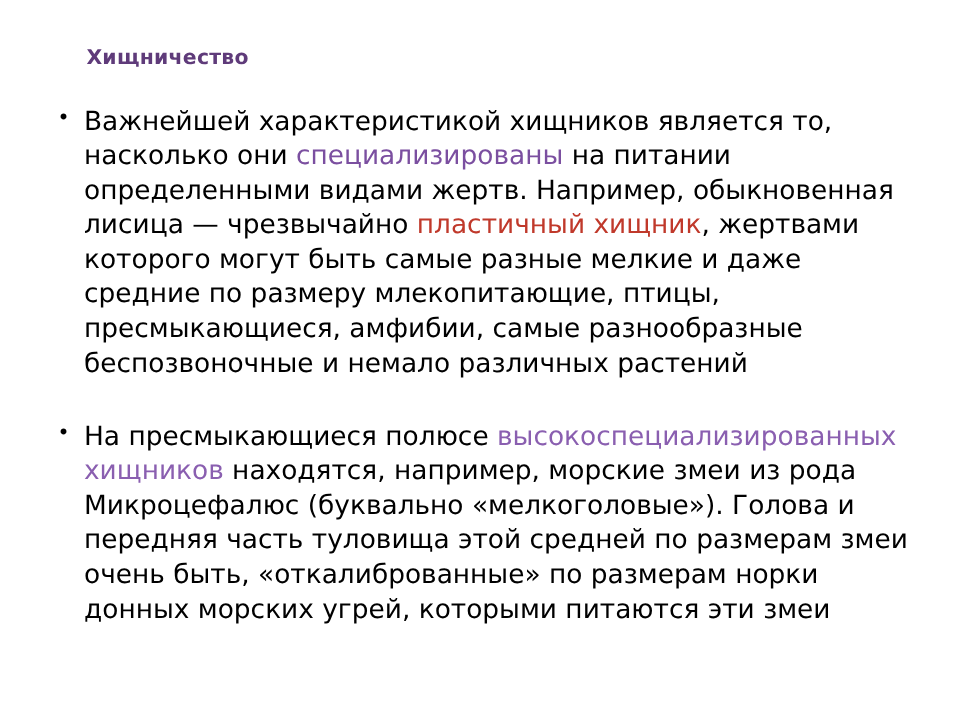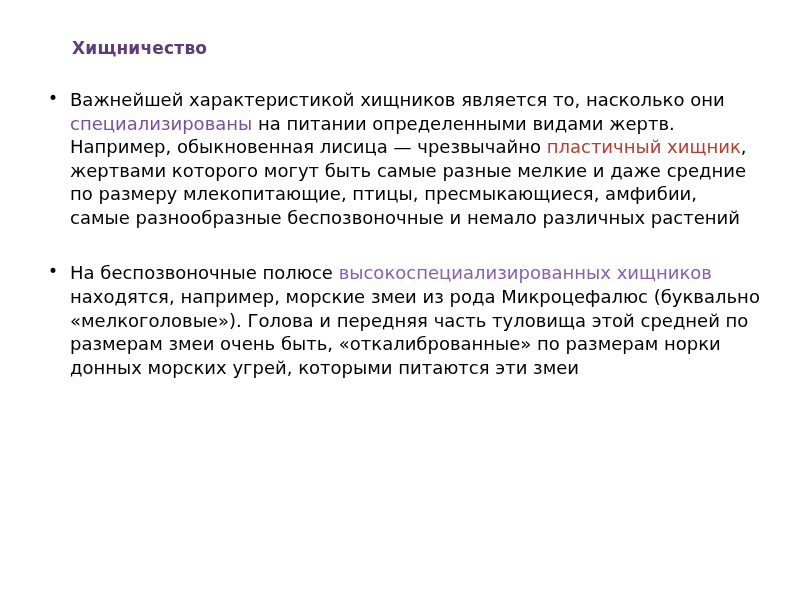--- a/index.html
+++ b/index.html
@@ -30,21 +30,21 @@
   }
   .body-list {
     list-style: none;
     margin: 30px 0 0 0;
     padding: 0;
   }
   .bullet-item {
     position: relative;
     padding-left: 30px;
     margin-bottom: 32px;
-    font-size: 18px;
+    font-size: 22px;
     line-height: 1.31;
     color: #000000;
   }
   .bullet-item::before {
     content: "•";
     position: absolute;
     left: 8px;
     top: -1px;
     font-size: 17px;
     line-height: 1.31;
@@ -63,16 +63,16 @@
 </head>
 <body>
 
 <div class="slide">
   <div class="slide-title">Хищничество</div>
   <ul class="body-list">
     <li class="bullet-item">
       <span><span>Важнейшей характеристикой хищников является то, насколько они </span><span class="hl-purple">специализированы</span><span> на питании определенными видами жертв. Например, обыкновенная лисица — чрезвычайно </span><span class="hl-red">пластичный хищник</span><span>, жертвами которого могут быть самые разные мелкие и даже средние по размеру млекопитающие, птицы, пресмыкающиеся, амфибии, самые разнообразные беспозвоночные и немало различных растений</span></span>
     </li>
     <li class="bullet-item">
-      <span><span>На беспозвоночные полюсе </span><span class="hl-violet">высокоспециализированных хищников</span><span> находятся, например, морские змеи из рода Микроцефалюс (буквально «мелкоголовые»). Голова и передняя часть туловища этой средней по размерам змеи очень быть, «откалиброванные» по размерам норки донных морских угрей, которыми питаются эти змеи</span></span>
+      <span><span>На пресмыкающиеся полюсе </span><span class="hl-violet">высокоспециализированных хищников</span><span> находятся, например, морские змеи из рода Микроцефалюс (буквально «мелкоголовые»). Голова и передняя часть туловища этой средней по размерам змеи очень быть, «откалиброванные» по размерам норки донных морских угрей, которыми питаются эти змеи</span></span>
     </li>
   </ul>
 </div>
 
 </body></html>

